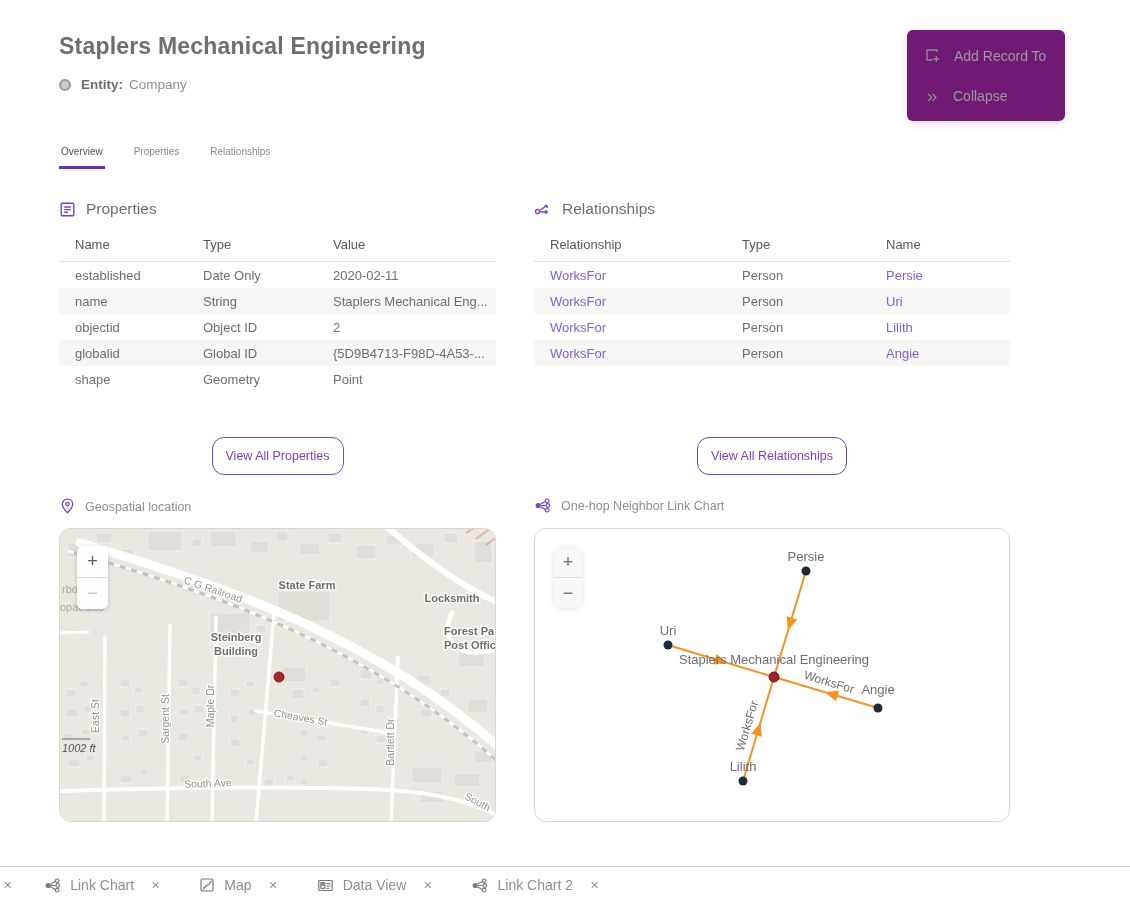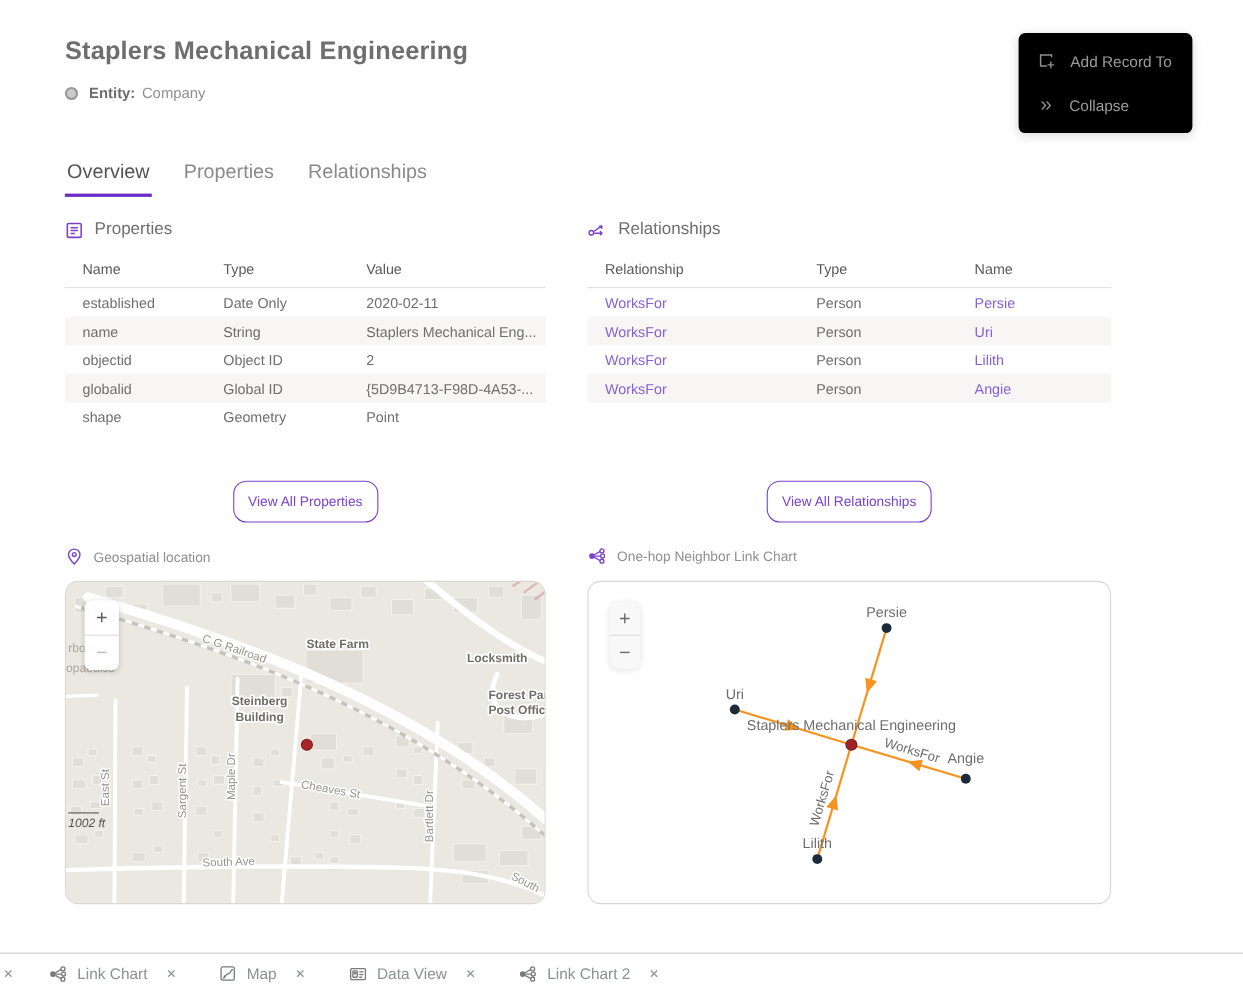--- a/index.html
+++ b/index.html
@@ -12,28 +12,28 @@
     color: #6e6e6e;
   }
   
   .page-title { position:absolute; left:59px; top:33px; font-size:23px; font-weight:700; color:#6e6e6e; letter-spacing:.2px; }
   .entity-row { position:absolute; left:59px; top:77px; display:flex; align-items:center; gap:10px; font-size:13.5px; }
   .entity-dot { width:12px; height:12px; border-radius:50%; background:#cbcbcb; border:2px solid #9b9b9b; }
   .entity-label { font-weight:700; color:#6e6e6e; }
   .entity-type { color:#8f8f8f; margin-left:-4px; }
 
   
-  .float-menu { position:absolute; left:926px; top:30px; width:158px; background:#000000; border-radius:6px;
+  .float-menu { position:absolute; left:907px; top:30px; width:158px; background:#701a75; border-radius:6px;
     box-shadow:0 2px 10px rgba(0,0,0,.15); padding:5px 0; z-index:20; }
   .menu-item { display:flex; align-items:center; gap:13px; padding:12px 17px; font-size:14px; color:#9b9b9b; cursor:pointer; }
   .menu-item svg { flex:0 0 auto; }
   .collapse-glyph { font-size:19px; line-height:14px; color:#8f8f8f; width:16px; text-align:center; }
 
   
-  .tabs { position:absolute; left:59px; top:144px; display:flex; gap:27px; font-size:18px; color:#8a8a8a; }
+  .tabs { position:absolute; left:59px; top:144px; display:flex; gap:27px; font-size:10px; color:#8a8a8a; }
   .tab { padding:2px 2px 9px 2px; cursor:pointer; border-bottom:3px solid transparent; }
   .tab.active { color:#545454; border-bottom-color:#6a2dc9; }
 
   
   .col { position:absolute; top:199px; }
   .col-left  { left:59px;  width:437px; height:290px; }
   .col-right { left:534px; width:476px; height:290px; }
   .sec-head { display:flex; align-items:center; gap:10px; font-size:15.5px; color:#6e6e6e; height:20px; }
   .sec-head svg { flex:0 0 auto; }
 

